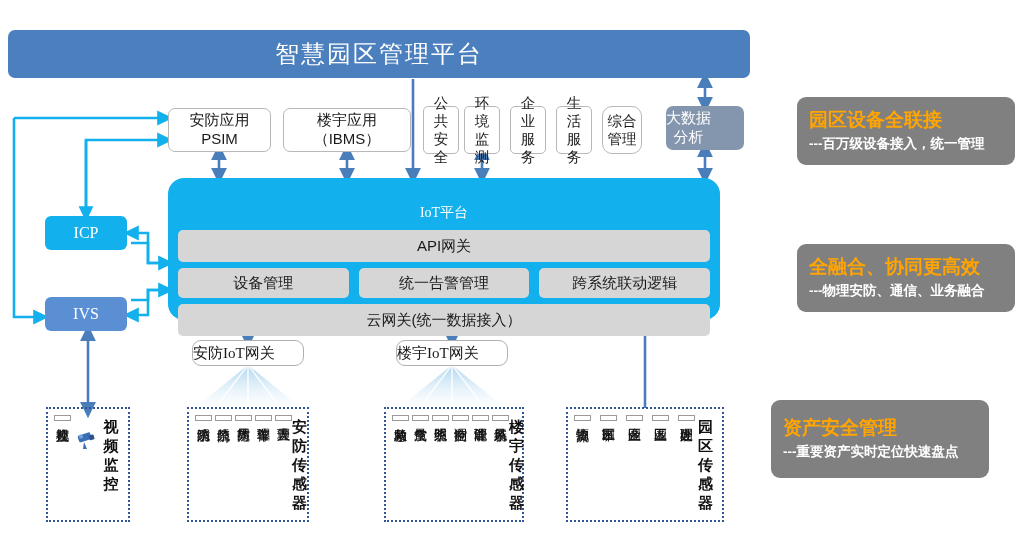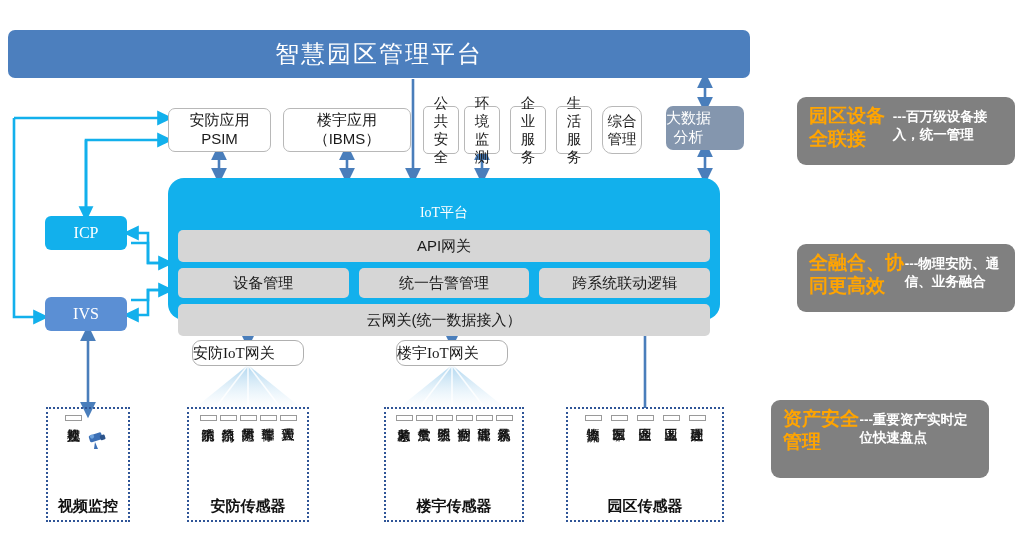--- a/index.html
+++ b/index.html
@@ -59,38 +59,38 @@
   
   .gateway{
     background:#ffffff;border:1px solid #b0b0b0;border-radius:9px;
     height:26px;display:flex;align-items:center;justify-content:flex-start;
     font-size:15px;font-family:"Liberation Serif","DejaVu Serif",serif;
     box-sizing:border-box;
   }
   
   .sensor-group{
     border:2px dotted #2f5597;box-sizing:border-box;
-    display:flex;flex-direction:column;justify-content:space-between;
+    display:flex;flex-direction:row;justify-content:space-between;
     padding:6px 6px 4px 6px;background:transparent;
   }
   .sensor-chips{display:flex;gap:3px;justify-content:center;align-items:flex-start;}
   .chip{
     border:1px solid #9a9a9a;background:#ffffff;
     writing-mode:vertical-rl;text-orientation:upright;
     font-size:13px;line-height:1.0;letter-spacing:0px;
     padding:2px 1px;color:#111;white-space:nowrap;
   }
   .group-label{
     text-align:center;font-weight:bold;font-size:15px;color:#111;
     padding-top:3px;
   }
   
   .hl-panel{
     background:#808080;border-radius:9px;box-sizing:border-box;
-    padding:8px 12px;display:flex;flex-direction:row;justify-content:center;
+    padding:8px 12px;display:flex;flex-direction:column;justify-content:center;
   }
   .hl-title{color:#FFA400;font-weight:bold;font-size:19px;line-height:1.2;}
   .hl-sub{color:#ffffff;font-weight:bold;font-size:13.5px;line-height:1.3;margin-top:3px;}
   
   #wires{position:absolute;left:0;top:0;width:1022px;height:540px;pointer-events:none;}
 </style>
 </head>
 <body>
 
 <svg id="wires" viewBox="0 0 1022 540">

